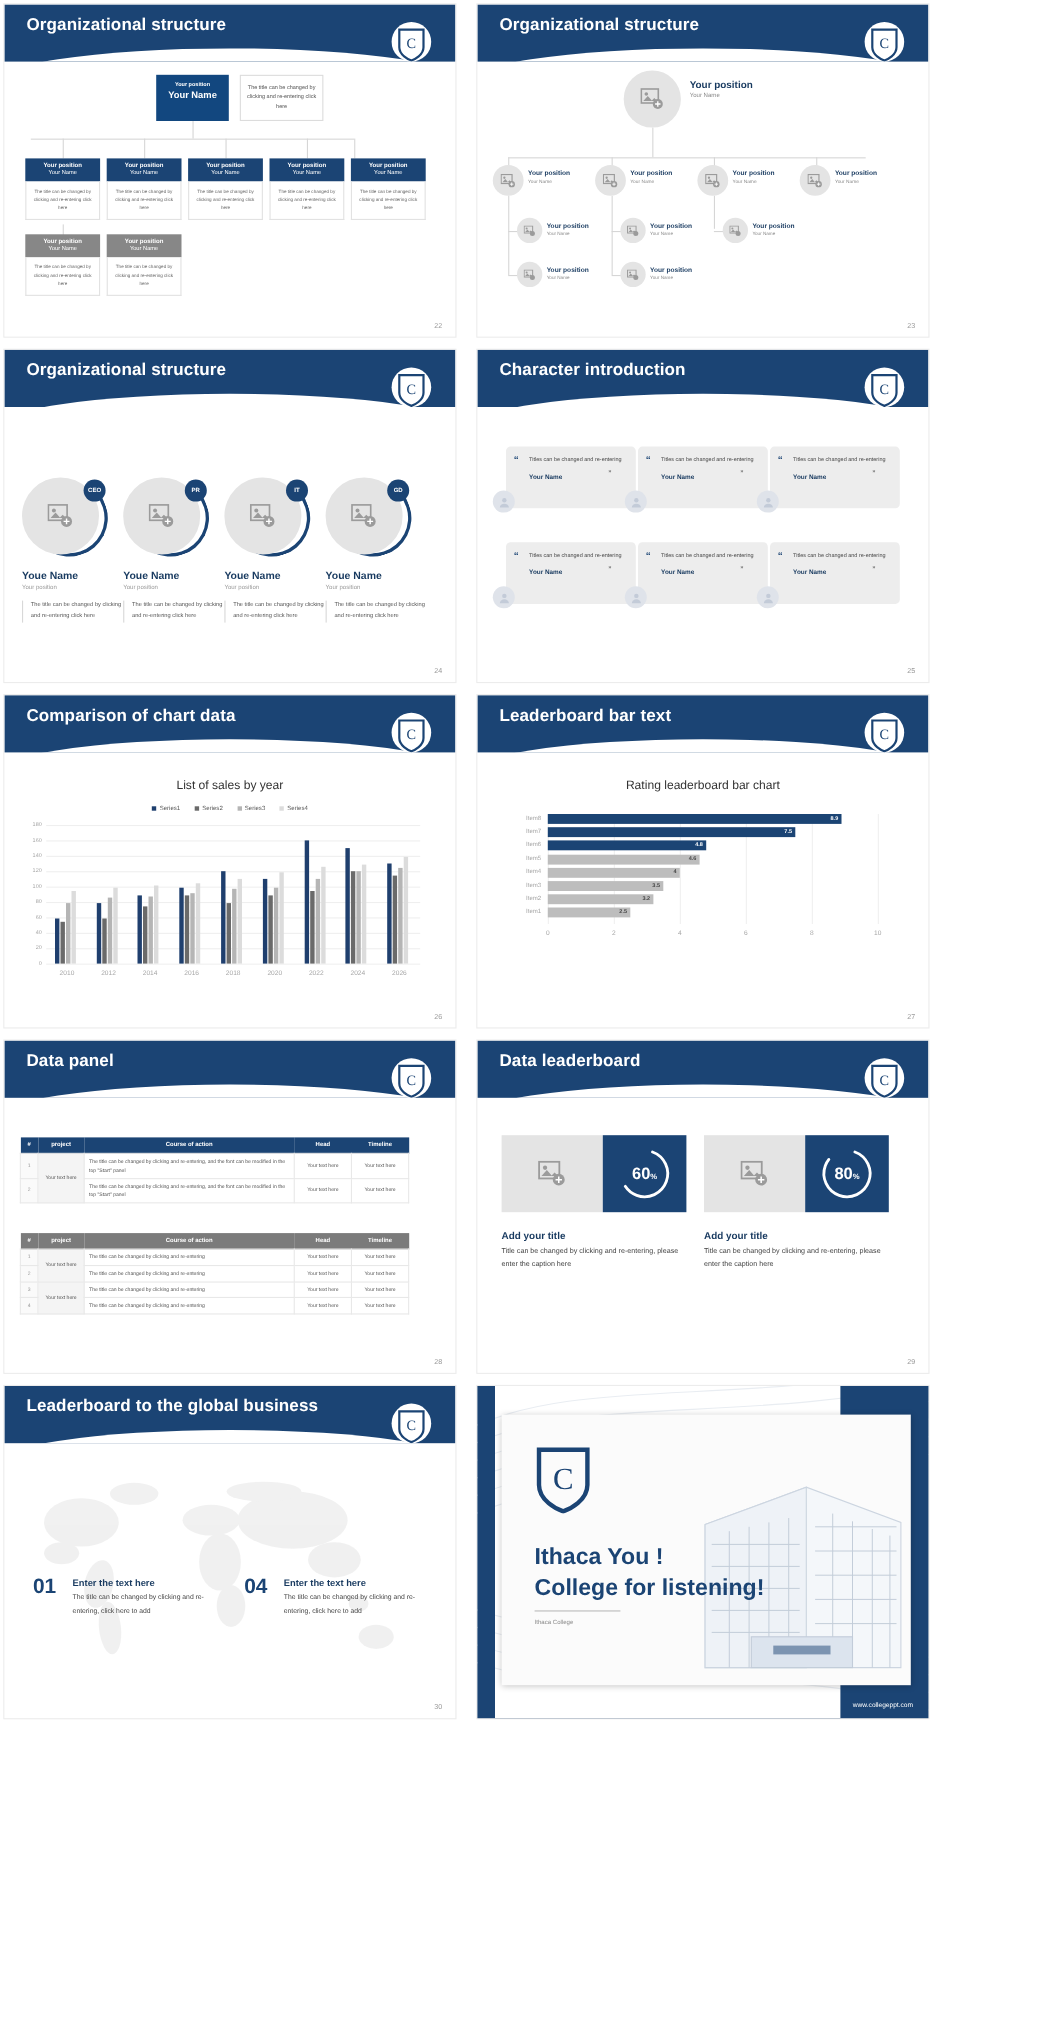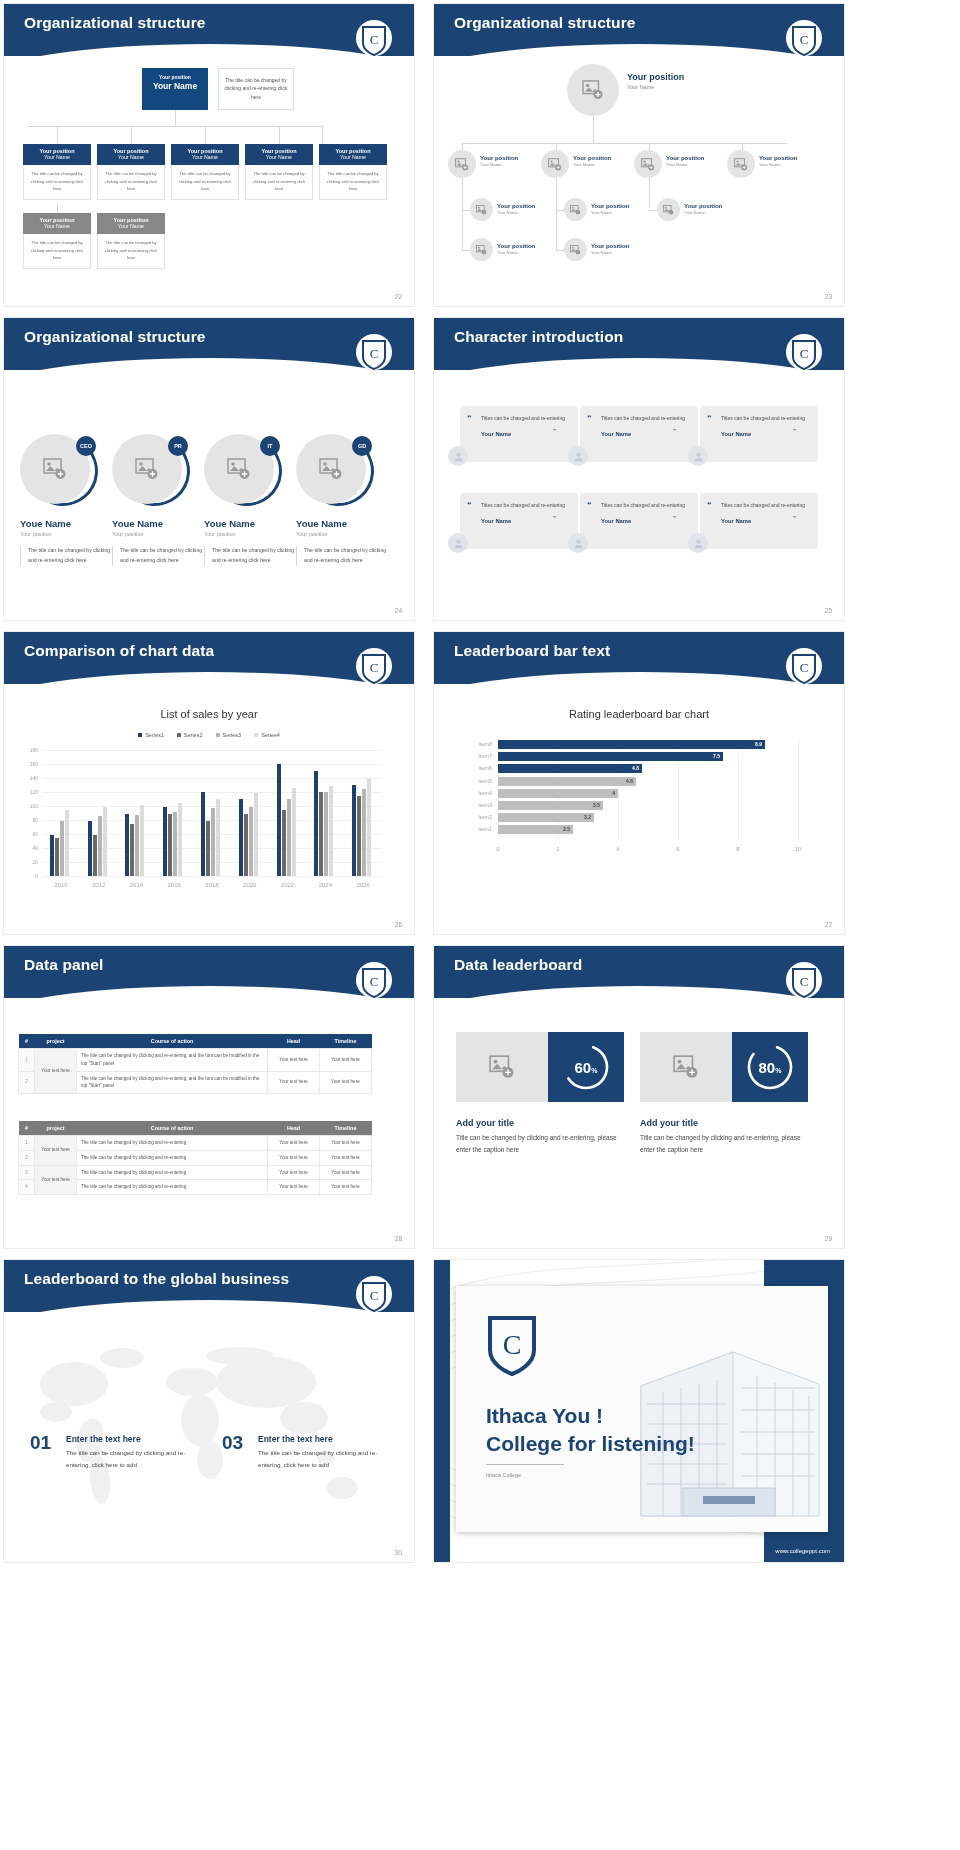--- a/index.html
+++ b/index.html
@@ -947,21 +947,21 @@
         <ellipse cx="300" cy="106" rx="24" ry="16"></ellipse>
         <ellipse cx="322" cy="146" rx="9" ry="7"></ellipse>
         <ellipse cx="338" cy="176" rx="16" ry="11"></ellipse>
         <ellipse cx="118" cy="46" rx="22" ry="10"></ellipse>
         <ellipse cx="236" cy="44" rx="34" ry="9"></ellipse>
       </g>
     </svg>
     <div class="bignum" style="left:26px; top:172px;">01</div>
     <div class="bnhead" style="left:62px; top:174px;">Enter the text here</div>
     <div class="bnsub" style="left:62px; top:187px;">The title can be changed by clicking and re-entering, click here to add</div>
-    <div class="bignum" style="left:218px; top:172px;">03</div>
+    <div class="bignum" style="left:218px; top:172px;">04</div>
     <div class="bnhead" style="left:254px; top:174px;">Enter the text here</div>
     <div class="bnsub" style="left:254px; top:187px;">The title can be changed by clicking and re-entering, click here to add</div>
     <div class="pagenum">30</div>
   </div>
 
   <div class="slide ty-slide">
     <svg style="position:absolute;left:0;top:0;width:100%;height:100%;" viewBox="0 0 410 302">
       <rect width="410" height="302" fill="#ffffff"></rect>
       <g stroke="#e9edf2" fill="none" stroke-width="1">
         <path d="M-10 40 C 90 -10, 240 20, 420 -20"></path>

